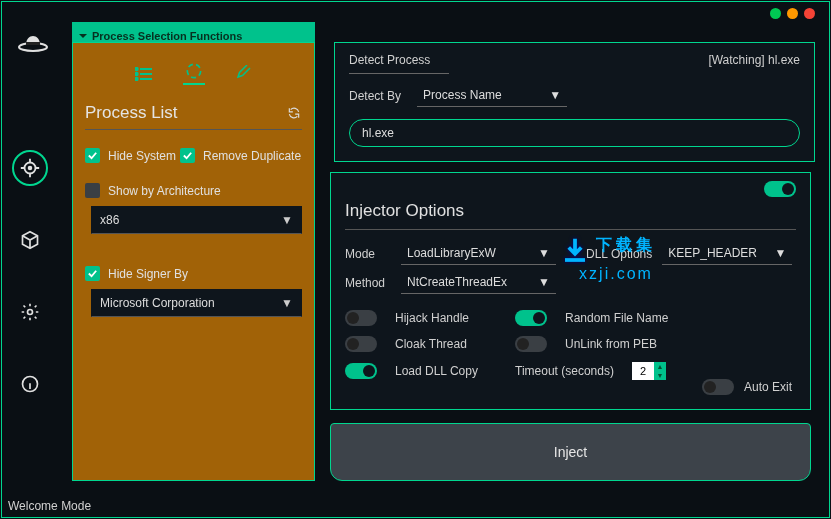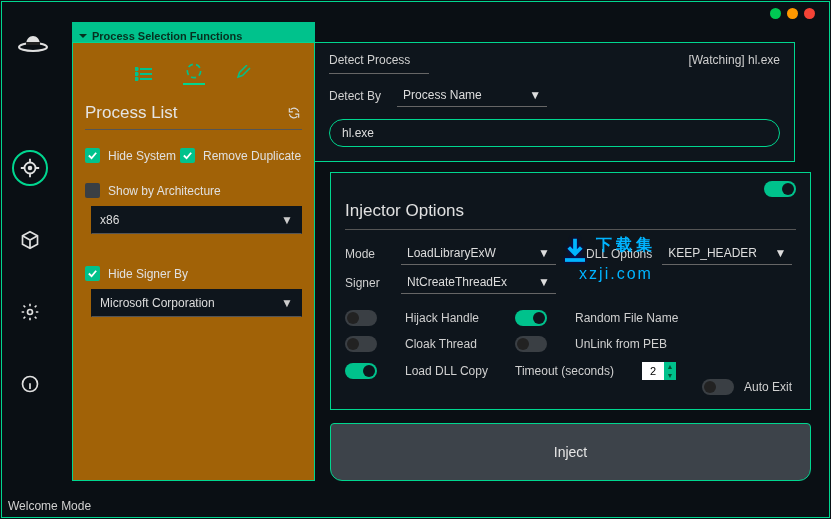--- a/index.html
+++ b/index.html
@@ -31,21 +31,21 @@
 
   .cbx-row{display:flex;align-items:center;gap:8px;margin:6px 0;color:#e0e0e0;font-size:12px}
   .cbx{width:15px;height:15px;border-radius:2px;display:flex;align-items:center;justify-content:center;cursor:pointer}
   .cbx.on{background:#00c28c}
   .cbx.off{background:#3a3f44}
 
   .select{margin-top:8px;border:1px solid transparent;border-bottom:1px solid #555;background:#0e151c;color:#ddd;font-size:12px;padding:6px 8px;display:flex;justify-content:space-between;align-items:center;cursor:pointer}
   .select.indent{margin-left:6px;width:calc(100% - 6px)}
   .select .arrow{color:#ccc}
 
-  .panel-right-top{position:absolute;left:312px;top:40px;width:481px;height:120px;border:1px solid #00d68f;background:#0e151c;padding:10px 14px}
+  .panel-right-top{position:absolute;left:332px;top:40px;width:481px;height:120px;border:1px solid #00d68f;background:#0e151c;padding:10px 14px}
   .dp-head{display:flex;justify-content:space-between;color:#d0d0d0;font-size:12px}
   .dp-head .watch{color:#cfcfcf;font-size:12px}
   .dp-underline{height:1px;width:100px;background:#666;margin:6px 0 10px}
   .detect-by{display:flex;align-items:center;gap:16px;margin-bottom:12px}
   .detect-by .lbl{color:#d0d0d0;font-size:12px}
   .select-narrow{border-bottom:1px solid #666;display:flex;justify-content:space-between;align-items:center;color:#ddd;font-size:12px;padding:4px 6px;width:150px;cursor:pointer}
   .proc-input{width:100%;border:1px solid #00d68f;border-radius:14px;background:transparent;color:#ddd;font-size:12px;padding:6px 12px;outline:none}
 
   .panel-right-mid{position:absolute;left:328px;top:170px;width:481px;height:238px;border:1px solid #00d68f;background:#0e151c;padding:10px 14px}
   .main-toggle{position:absolute;right:14px;top:8px}
@@ -56,21 +56,21 @@
 
   .io-title{color:#e0e0e0;font-size:17px;margin-top:18px}
   .io-underline{height:1px;background:#555;margin:8px 0 12px}
   .frm-row{display:flex;align-items:center;gap:10px;margin:6px 0}
   .frm-row .lbl{color:#d0d0d0;font-size:12px;width:46px}
   .select-mid{border-bottom:1px solid #666;display:flex;justify-content:space-between;align-items:center;color:#ddd;font-size:12px;padding:4px 6px;width:155px;cursor:pointer}
   .dll-lbl{color:#d0d0d0;font-size:12px;margin-left:20px}
   .select-mid2{border-bottom:1px solid #666;display:flex;justify-content:space-between;align-items:flex-end;color:#ddd;font-size:12px;padding:4px 6px;width:130px;cursor:pointer}
 
   .opt-grid{margin-top:16px;display:grid;grid-template-columns:170px 250px;row-gap:10px}
-  .opt{display:flex;align-items:center;gap:28px;color:#d0d0d0;font-size:12px}
+  .opt{display:flex;align-items:center;gap:18px;color:#d0d0d0;font-size:12px}
   .num-in{display:flex;align-items:center}
   .num-in input{width:22px;height:18px;background:#fff;border:none;font-size:11px;text-align:center}
   .num-in .spin{width:12px;display:flex;flex-direction:column}
   .num-in .spin div{height:9px;background:#00c28c;font-size:7px;color:#053;display:flex;align-items:center;justify-content:center;cursor:pointer}
   .auto-exit{position:absolute;right:18px;bottom:14px;display:flex;align-items:center;gap:10px;color:#d0d0d0;font-size:12px}
 
   .inject-btn{position:absolute;left:328px;top:421px;width:481px;height:58px;border:1px solid #00d68f;border-radius:4px 4px 12px 12px;background:#3d434a;color:#e6e6e6;font-size:14px;display:flex;align-items:center;justify-content:center;cursor:pointer}
 
   .status{position:absolute;left:6px;bottom:4px;color:#d0d0d0;font-size:12px}
 
@@ -237,21 +237,21 @@
         <span>LoadLibraryExW</span>
         <span>▼</span>
       </div>
       <span class="dll-lbl">DLL Options</span>
       <div class="select-mid2">
         <span>KEEP_HEADER</span>
         <span>▼</span>
       </div>
     </div>
     <div class="frm-row">
-      <span class="lbl">Signer</span>
+      <span class="lbl">Method</span>
       <div class="select-mid">
         <span>NtCreateThreadEx</span>
         <span>▼</span>
       </div>
     </div>
 
     <div class="opt-grid">
       <div class="opt">
           <div class="toggle">
             <div class="knob"></div>

